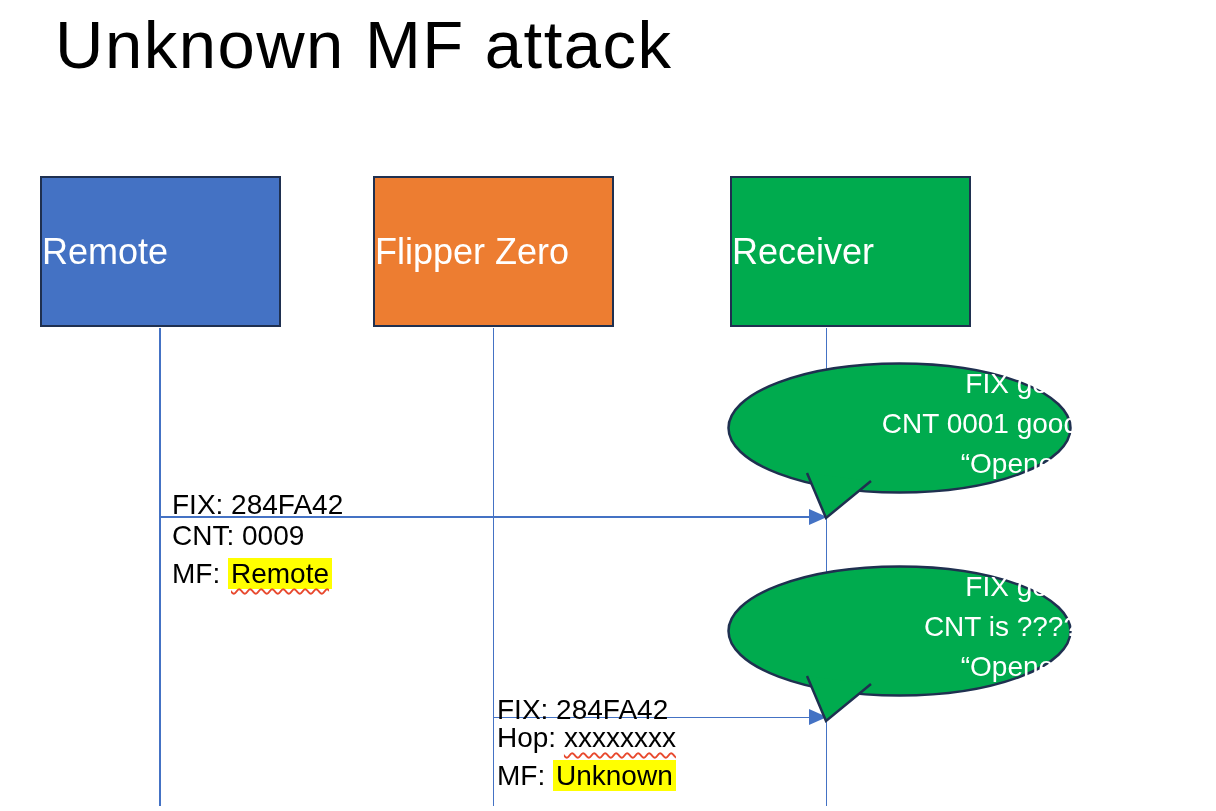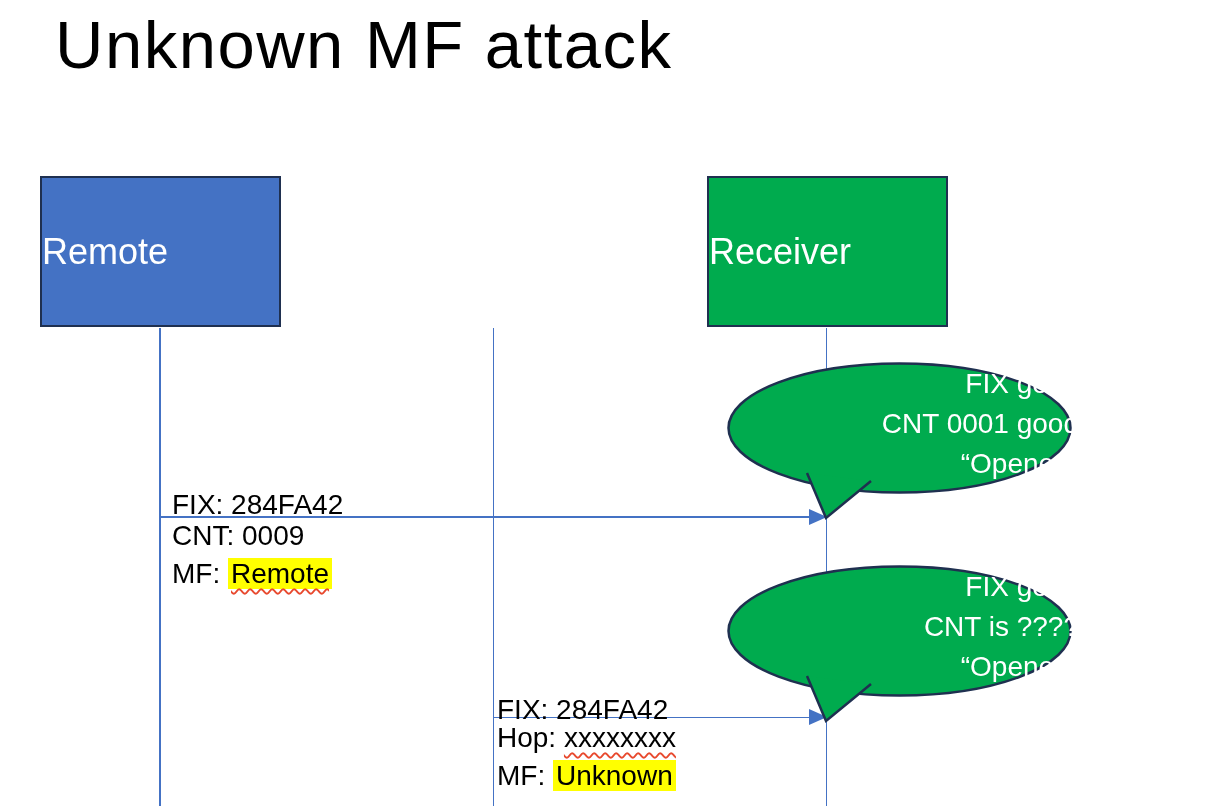--- a/index.html
+++ b/index.html
@@ -13,21 +13,21 @@
     font-family:"Liberation Sans", sans-serif; white-space:nowrap;
   }
   .actor{
     position:absolute; top:176px; width:241px; height:151px;
     border:2.5px solid var(--shape-border,#1F3050); box-sizing:border-box;
     display:flex; align-items:center; 
     color:var(--text-white,#fff); font-size:36px; white-space:nowrap;
   }
   .actor-remote{ left:40px;  background:var(--remote-fill,#4472C4); }
   .actor-flipper{ left:373px; background:var(--flipper-fill,#ED7D31); }
-  .actor-receiver{ left:707px; background:var(--receiver-fill,#00AB4E); }
+  .actor-receiver{ left:730px; background:var(--receiver-fill,#00AB4E); }
 
   .lifeline{
     position:absolute; top:328px; height:478px; width:1.6px;
     background:var(--connector-blue,#4472C4);
   }
   .lifeline-remote{ left:159.2px; }
   .lifeline-flipper{ left:492.7px; }
   .lifeline-receiver{ left:825.7px; }
 
   .arrow-line{
@@ -73,20 +73,23 @@
 </head>
 <body>
 
 <div class="slide">
 
   <h1 class="title">Unknown MF attack</h1>
 
   <div class="actor actor-remote">
     <span>Remote</span>
   </div>
+  <div class="actor actor-flipper">
+    <span>Flipper Zero</span>
+  </div>
   <div class="actor actor-receiver">
     <span>Receiver</span>
   </div>
 
   <div class="lifeline lifeline-remote"></div>
   <div class="lifeline lifeline-flipper"></div>
   <div class="lifeline lifeline-receiver"></div>
 
   <div class="arrow-line arrow1"></div>
   <div class="arrow-head head1"></div>

